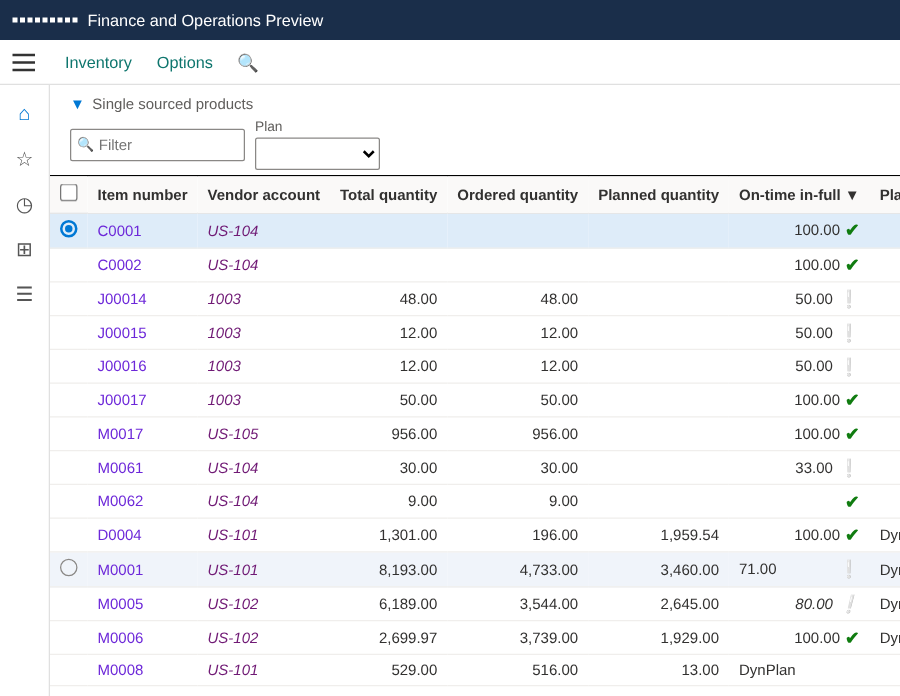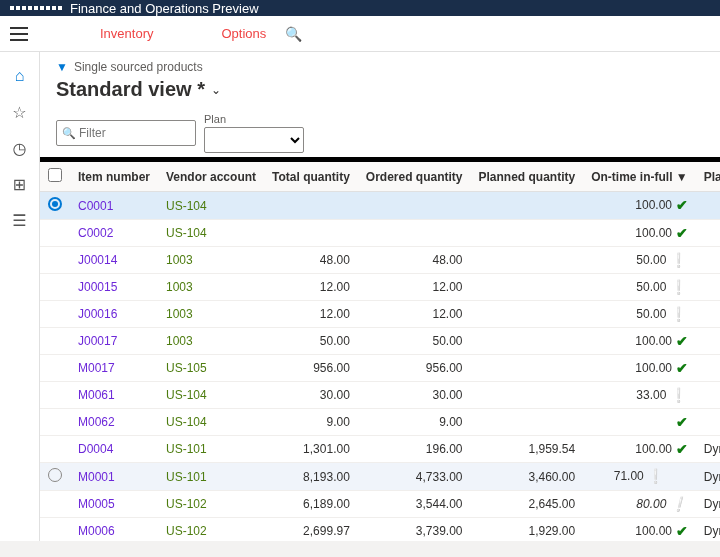--- a/index.html
+++ b/index.html
@@ -2,21 +2,21 @@
 <html><head>
   <meta charset="utf-8">
   <style>
     * { box-sizing: border-box; margin: 0; padding: 0; }
     body { font-family: 'Segoe UI', Arial, sans-serif; font-size: 13px; background: #f3f2f1; overflow: hidden; }
 
     
     .title-bar {
       background: #1a2e4a;
       color: white;
-      height: 16px;
+      height: 32px;
       display: flex;
       align-items: center;
       padding: 0 10px;
       gap: 8px;
     }
     .title-bar-grid { display: inline-flex; gap: 2px; }
     .title-bar-grid span { display: inline-block; width: 4px; height: 4px; background: white; }
     .title-bar-title { font-size: 13px; color: white; font-weight: normal; }
 
     
@@ -32,24 +32,23 @@
     .menu-bar-hamburger {
       width: 24px; height: 24px;
       display: flex; flex-direction: column;
       justify-content: center; gap: 4px;
       cursor: pointer; margin-right: 6px;
     }
     .menu-bar-hamburger span { display: block; width: 18px; height: 2px; background: #333; }
     .menu-item {
       padding: 4px 8px;
       cursor: pointer;
-      color: #ef4444;
+      color: #0f766e;
       font-size: 13px;
       border-radius: 2px;
-      margin-left: 48px;
     }
     .search-icon-btn {
       width: 24px; height: 24px;
       display: flex; align-items: center; justify-content: center;
       cursor: pointer; color: #555; font-size: 14px;
       margin-left: 4px;
     }
 
     
     .main-layout { display: flex; height: calc(557px - 68px); }
@@ -148,21 +147,21 @@
       width: 100px;
       background: white;
       outline: none;
     }
 
     
     .table-container {
       flex: 1;
       overflow-y: auto;
       overflow-x: hidden;
-      border-top: 5px solid #000000;
+      border-top: 1px solid #000000;
     }
     table {
       width: 100%;
       border-collapse: collapse;
       font-size: 12px;
     }
     thead th {
       background: #faf9f8;
       border-bottom: 1px solid #e0e0e0;
       padding: 6px 8px;
@@ -177,21 +176,21 @@
     thead th.right { text-align: right; }
     tbody tr { border-bottom: 1px solid #f0eeec; }
     tbody tr.selected { background: #deecf9; }
     td {
       padding: 5px 8px;
       color: #323130;
       white-space: nowrap;
     }
     td.right { text-align: right; }
     td.item-link { color: #6d28d9; cursor: pointer; }
-    td.vendor-link { color: #4d7c0f; cursor: pointer; }
+    td.vendor-link { color: #701a75; cursor: pointer; font-style: italic; }
 
     .radio-cell { width: 24px; text-align: center; }
     .radio-circle {
       width: 14px; height: 14px;
       border: 1px solid #8a8886;
       border-radius: 50%;
       display: inline-block;
       cursor: pointer;
     }
     .radio-circle.filled {
@@ -254,24 +253,20 @@
     <div class="sidebar-icon">☰</div>
   </div>
 
   <div class="content">
 
     <div class="breadcrumb">
       <span class="filter-icon">▼</span>
       <span>Single sourced products</span>
     </div>
 
-    <div class="page-title-row">
-      <span class="page-title">Standard view *</span>
-      <span class="title-dropdown-icon">⌄</span>
-    </div>
 
     <div class="toolbar-row">
       <div class="filter-input-wrapper">
         <span class="search-icon">🔍</span>
         <input class="filter-input" type="text" placeholder="Filter" style="">
       </div>
       <div class="plan-section">
         <span class="plan-label">Plan</span>
         <select class="plan-select">
           <option value=""></option>
@@ -427,21 +422,21 @@
               </td>
               <td>DynPlan</td>
             </tr>
             <tr class="selected2" style="background: rgb(240, 244, 250);">
               <td class="radio-cell"><span class="radio-circle"></span></td>
               <td class="item-link">M0001</td>
               <td class="vendor-link">US-101</td>
               <td class="right">8,193.00</td>
               <td class="right">4,733.00</td>
               <td class="right">3,460.00</td>
-              <td class="right" style="display: flex; justify-content: center; align-items: center; gap: 4px;">
+              <td class="right" style="display: flex; justify-content: space-between; align-items: center; gap: 4px;">
                 <span>71.00</span>
                 <span class="excl-red">❕</span>
               </td>
               <td>DynPlan</td>
             </tr>
             <tr>
               <td class="radio-cell"></td>
               <td class="item-link">M0005</td>
               <td class="vendor-link">US-102</td>
               <td class="right">6,189.00</td>

